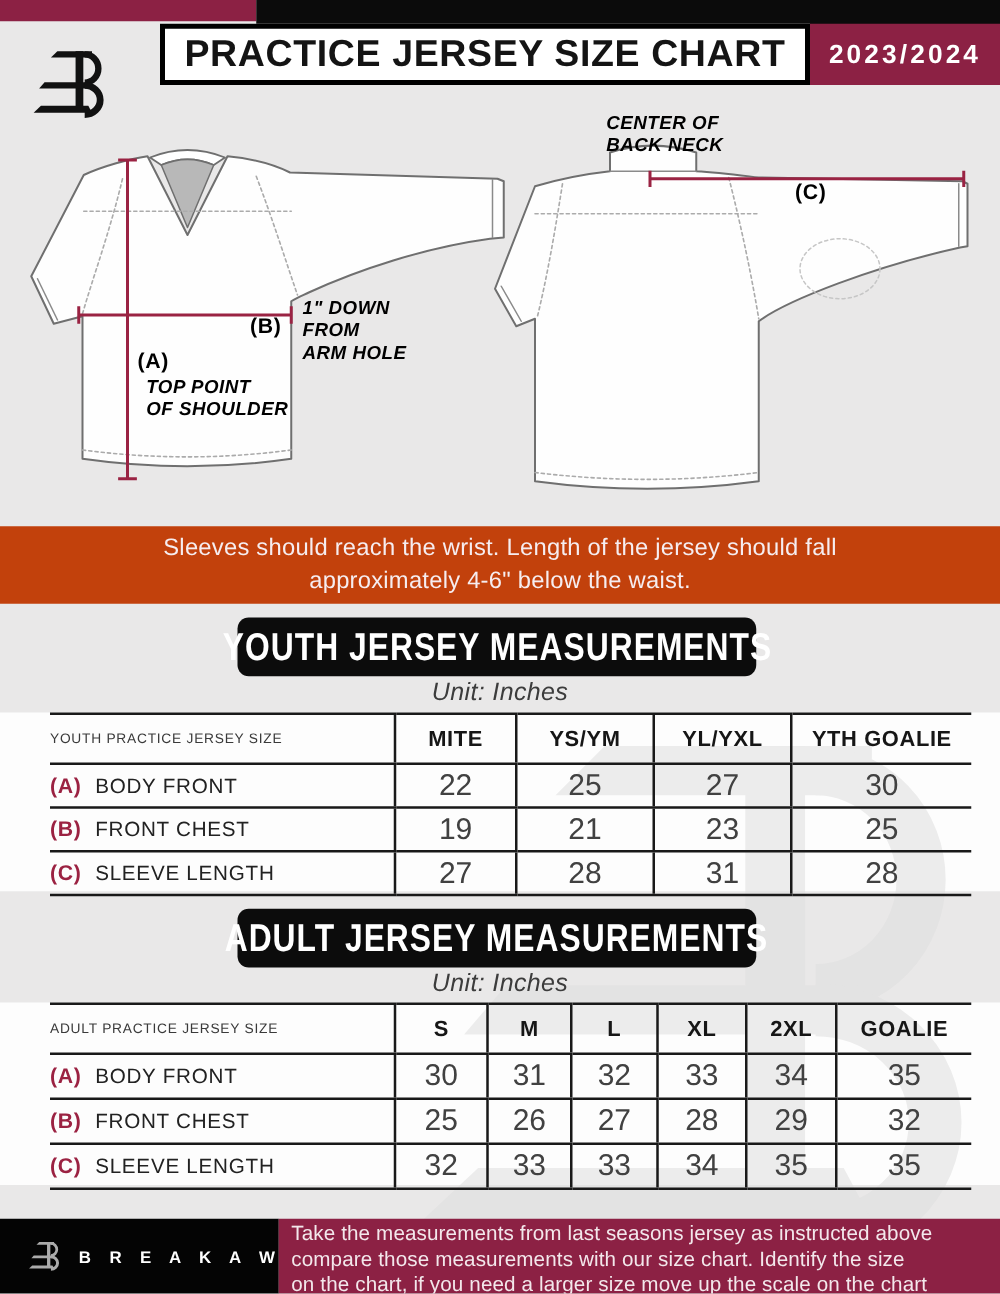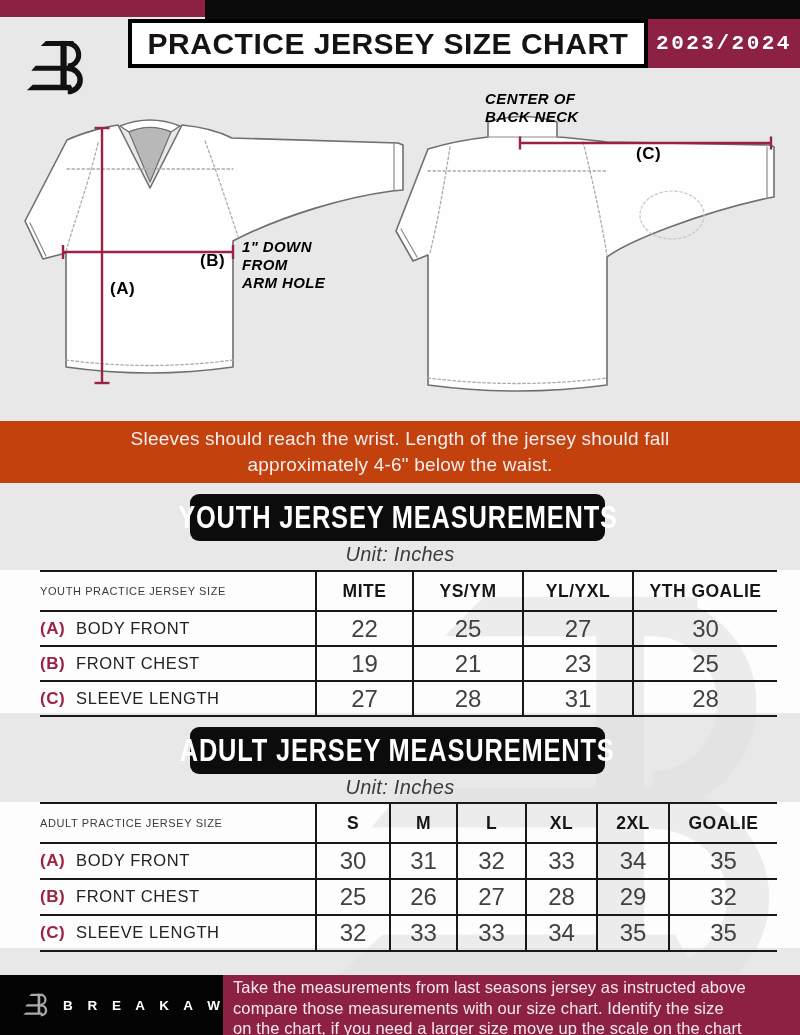--- a/index.html
+++ b/index.html
@@ -18,21 +18,21 @@
     background:#ffffff;border:4px solid #000000;box-sizing:border-box;
     display:flex;align-items:center;justify-content:center;z-index:3;
   }
   .title-box span{
     font-size:30px;font-weight:bold;letter-spacing:.5px;color:#141414;white-space:nowrap;
   }
   .year-box{
     position:absolute;left:648px;top:19px;width:152px;height:49px;background:#8C2144;
     display:flex;align-items:center;justify-content:center;z-index:3;
   }
-  .year-box span{color:#fff;font-size:21px;font-weight:bold;letter-spacing:2.5px;white-space:nowrap;font-family:Liberation Mono, monospace;}
+  .year-box span{color:#fff;font-size:21px;font-weight:bold;letter-spacing:2.5px;white-space:nowrap;}
   
   .diagram{position:absolute;left:0;top:85px;width:800px;height:335px;}
   .diag-label{position:absolute;color:#000000;z-index:2;}
   .diag-key{font-weight:bold;font-size:17px;letter-spacing:.5px;}
   .diag-cap{font-style:italic;font-weight:600;font-size:15px;line-height:18px;letter-spacing:.4px;}
   
   .banner{
     position:absolute;left:0;top:421px;width:800px;height:62px;background:#c2410c;
     display:flex;flex-direction:column;align-items:center;justify-content:center;z-index:2;
   }
@@ -152,20 +152,24 @@
       <path d="M63,167 L233,167"></path>
       <path d="M63,160 L63,174"></path>
       <path d="M233,160 L233,174"></path>
       <path d="M520,58 L771,58"></path>
       <path d="M520,51.5 L520,64.5"></path>
       <path d="M771,51.5 L771,64.5"></path>
     </g>
   </svg>
 
   <div class="diag-label diag-key" style="left:110px;top:279px">(A)</div>
+  <div class="diag-label diag-cap" style="left:117px;top:301px">
+    <div>TOP POINT</div>
+    <div>OF SHOULDER</div>
+  </div>
   <div class="diag-label diag-key" style="left:200px;top:251px">(B)</div>
   <div class="diag-label diag-cap" style="left:242px;top:238px">
     <div>1" DOWN</div>
     <div>FROM</div>
     <div>ARM HOLE</div>
   </div>
   <div class="diag-label diag-cap" style="left:485px;top:90px">
     <div>CENTER OF</div>
     <div>BACK NECK</div>
   </div>

